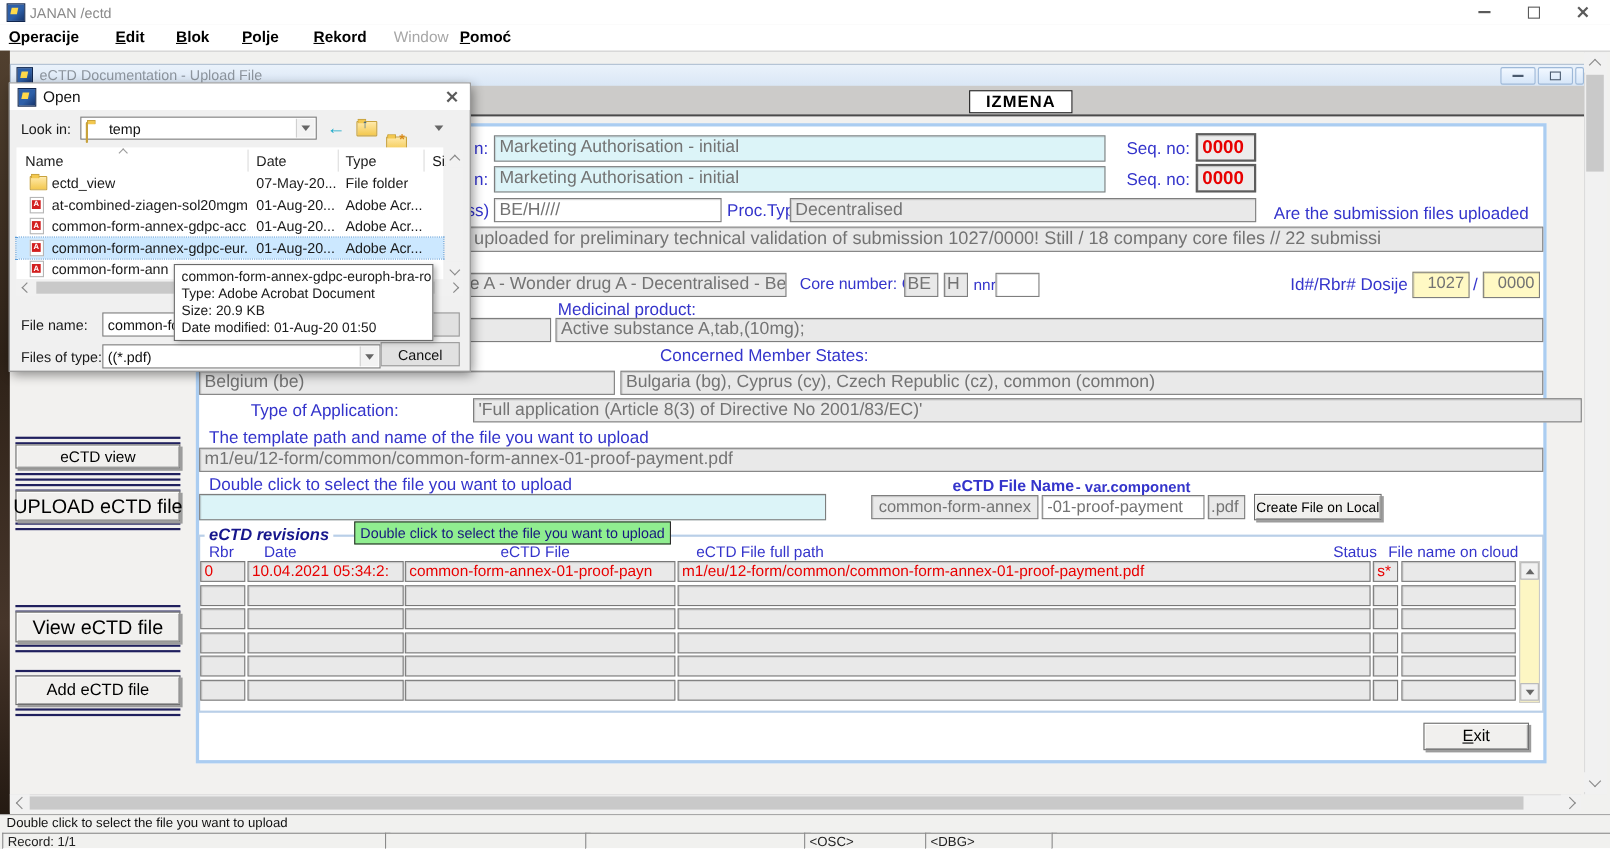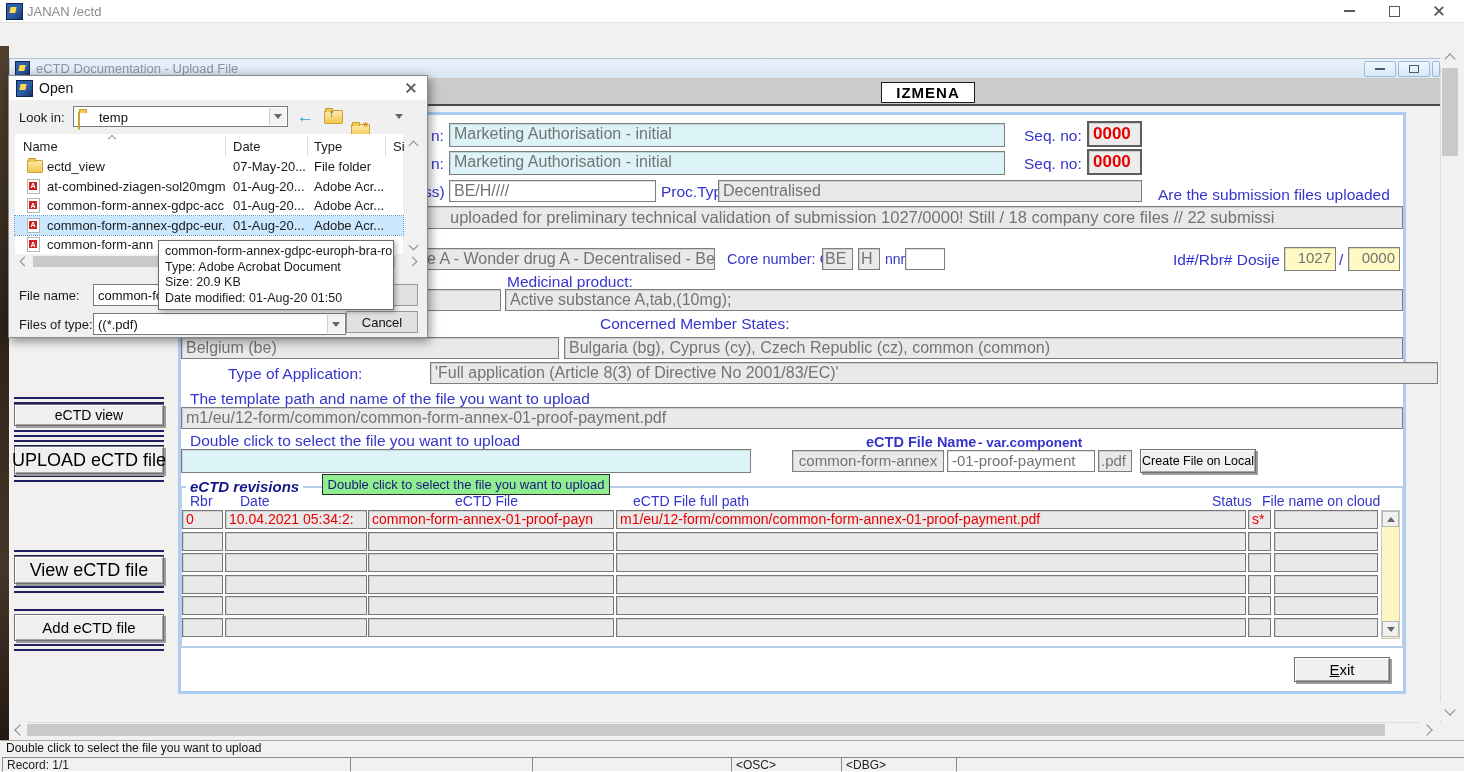--- a/index.html
+++ b/index.html
@@ -104,20 +104,29 @@
         <span class="bar"></span>
       </span>
     <span class="abs wc" style="left:1386px;">
         <span class="box"></span>
       </span>
     <span class="abs wc" style="left:1431px;">
         <span class="xmark"></span>
       </span>
   </div>
 
+  <div id="menubar" class="abs menubar">
+      <span class="mi" style="left: 8px;"><span class="acc">O</span>peracije</span>
+      <span class="mi" style="left: 105px;"><span class="acc">E</span>dit</span>
+      <span class="mi" style="left: 160px;"><span class="acc">B</span>lok</span>
+      <span class="mi" style="left: 220px;"><span class="acc">P</span>olje</span>
+      <span class="mi" style="left: 285px;"><span class="acc">R</span>ekord</span>
+      <span class="mi dis" style="left: 358px;">Window</span>
+      <span class="mi" style="left: 418px;"><span class="acc">P</span>omoć</span>
+    </div>
 
   <div class="abs deskstrip"></div>
   <div class="abs innerbar">
     <span class="abs appicon" style="left:5px;top:2px;width:13px;height:13px;"></span>
   </div>
   <span class="abs innertitle">eCTD Documentation - Upload File</span>
   <span class="abs ibtn" style="left:1364px;">
       <span class="bar"></span>
     </span>
   <span class="abs ibtn" style="left:1398px;">
@@ -140,21 +149,21 @@
   <span class="lbl" style="left:1024px;top:155px;">Seq. no:</span>
   <div class="fld seq" style="left:1087px;top:149px;width:55px;height:26px;">0000</div>
 
   <span class="lbl" style="left:424px;top:183px;">ss)</span>
   <div class="fld white" style="left:449px;top:180px;width:207px;height:22px;">BE/H////</div>
   <span class="lbl" style="left:661px;top:183px;">Proc.Type:</span>
   <div class="fld" style="left:718px;top:180px;width:424px;height:22px;">Decentralised</div>
   <span class="lbl" style="left:1158px;top:186px;max-width:245px;overflow:hidden;display:inline-block;">Are the submission files uploaded</span>
 
   <div class="fld" style="left:181px;top:206px;width:1222px;height:23px;font-size:16.5px;">
-    <span style="position:absolute;left:249px;top:1px;margin-left:19px;">uploaded for preliminary technical validation of submission 1027/0000! Still / 18 company core files // 22 submissi</span>
+    <span style="position:absolute;left:249px;top:1px;">uploaded for preliminary technical validation of submission 1027/0000! Still / 18 company core files // 22 submissi</span>
   </div>
 
   <div class="fld" style="left:181px;top:248px;width:534px;height:22px;">
     <span style="position:absolute;left:245px;top:1px;">e A - Wonder drug A - Decentralised - Belgium</span>
   </div>
   <span class="lbl" style="left:727px;top:251px;font-size:14.5px;">Core number: CC</span>
   <div class="fld" style="left:822px;top:248px;width:31px;height:22px;padding:1px 2px;">BE</div>
   <div class="fld" style="left:858px;top:248px;width:22px;height:22px;padding:1px 2px;">H</div>
   <span class="lbl" style="left:885px;top:251px;font-size:14px;">nnr</span>
   <div class="fld white" style="left:905px;top:248px;width:40px;height:22px;"></div>

